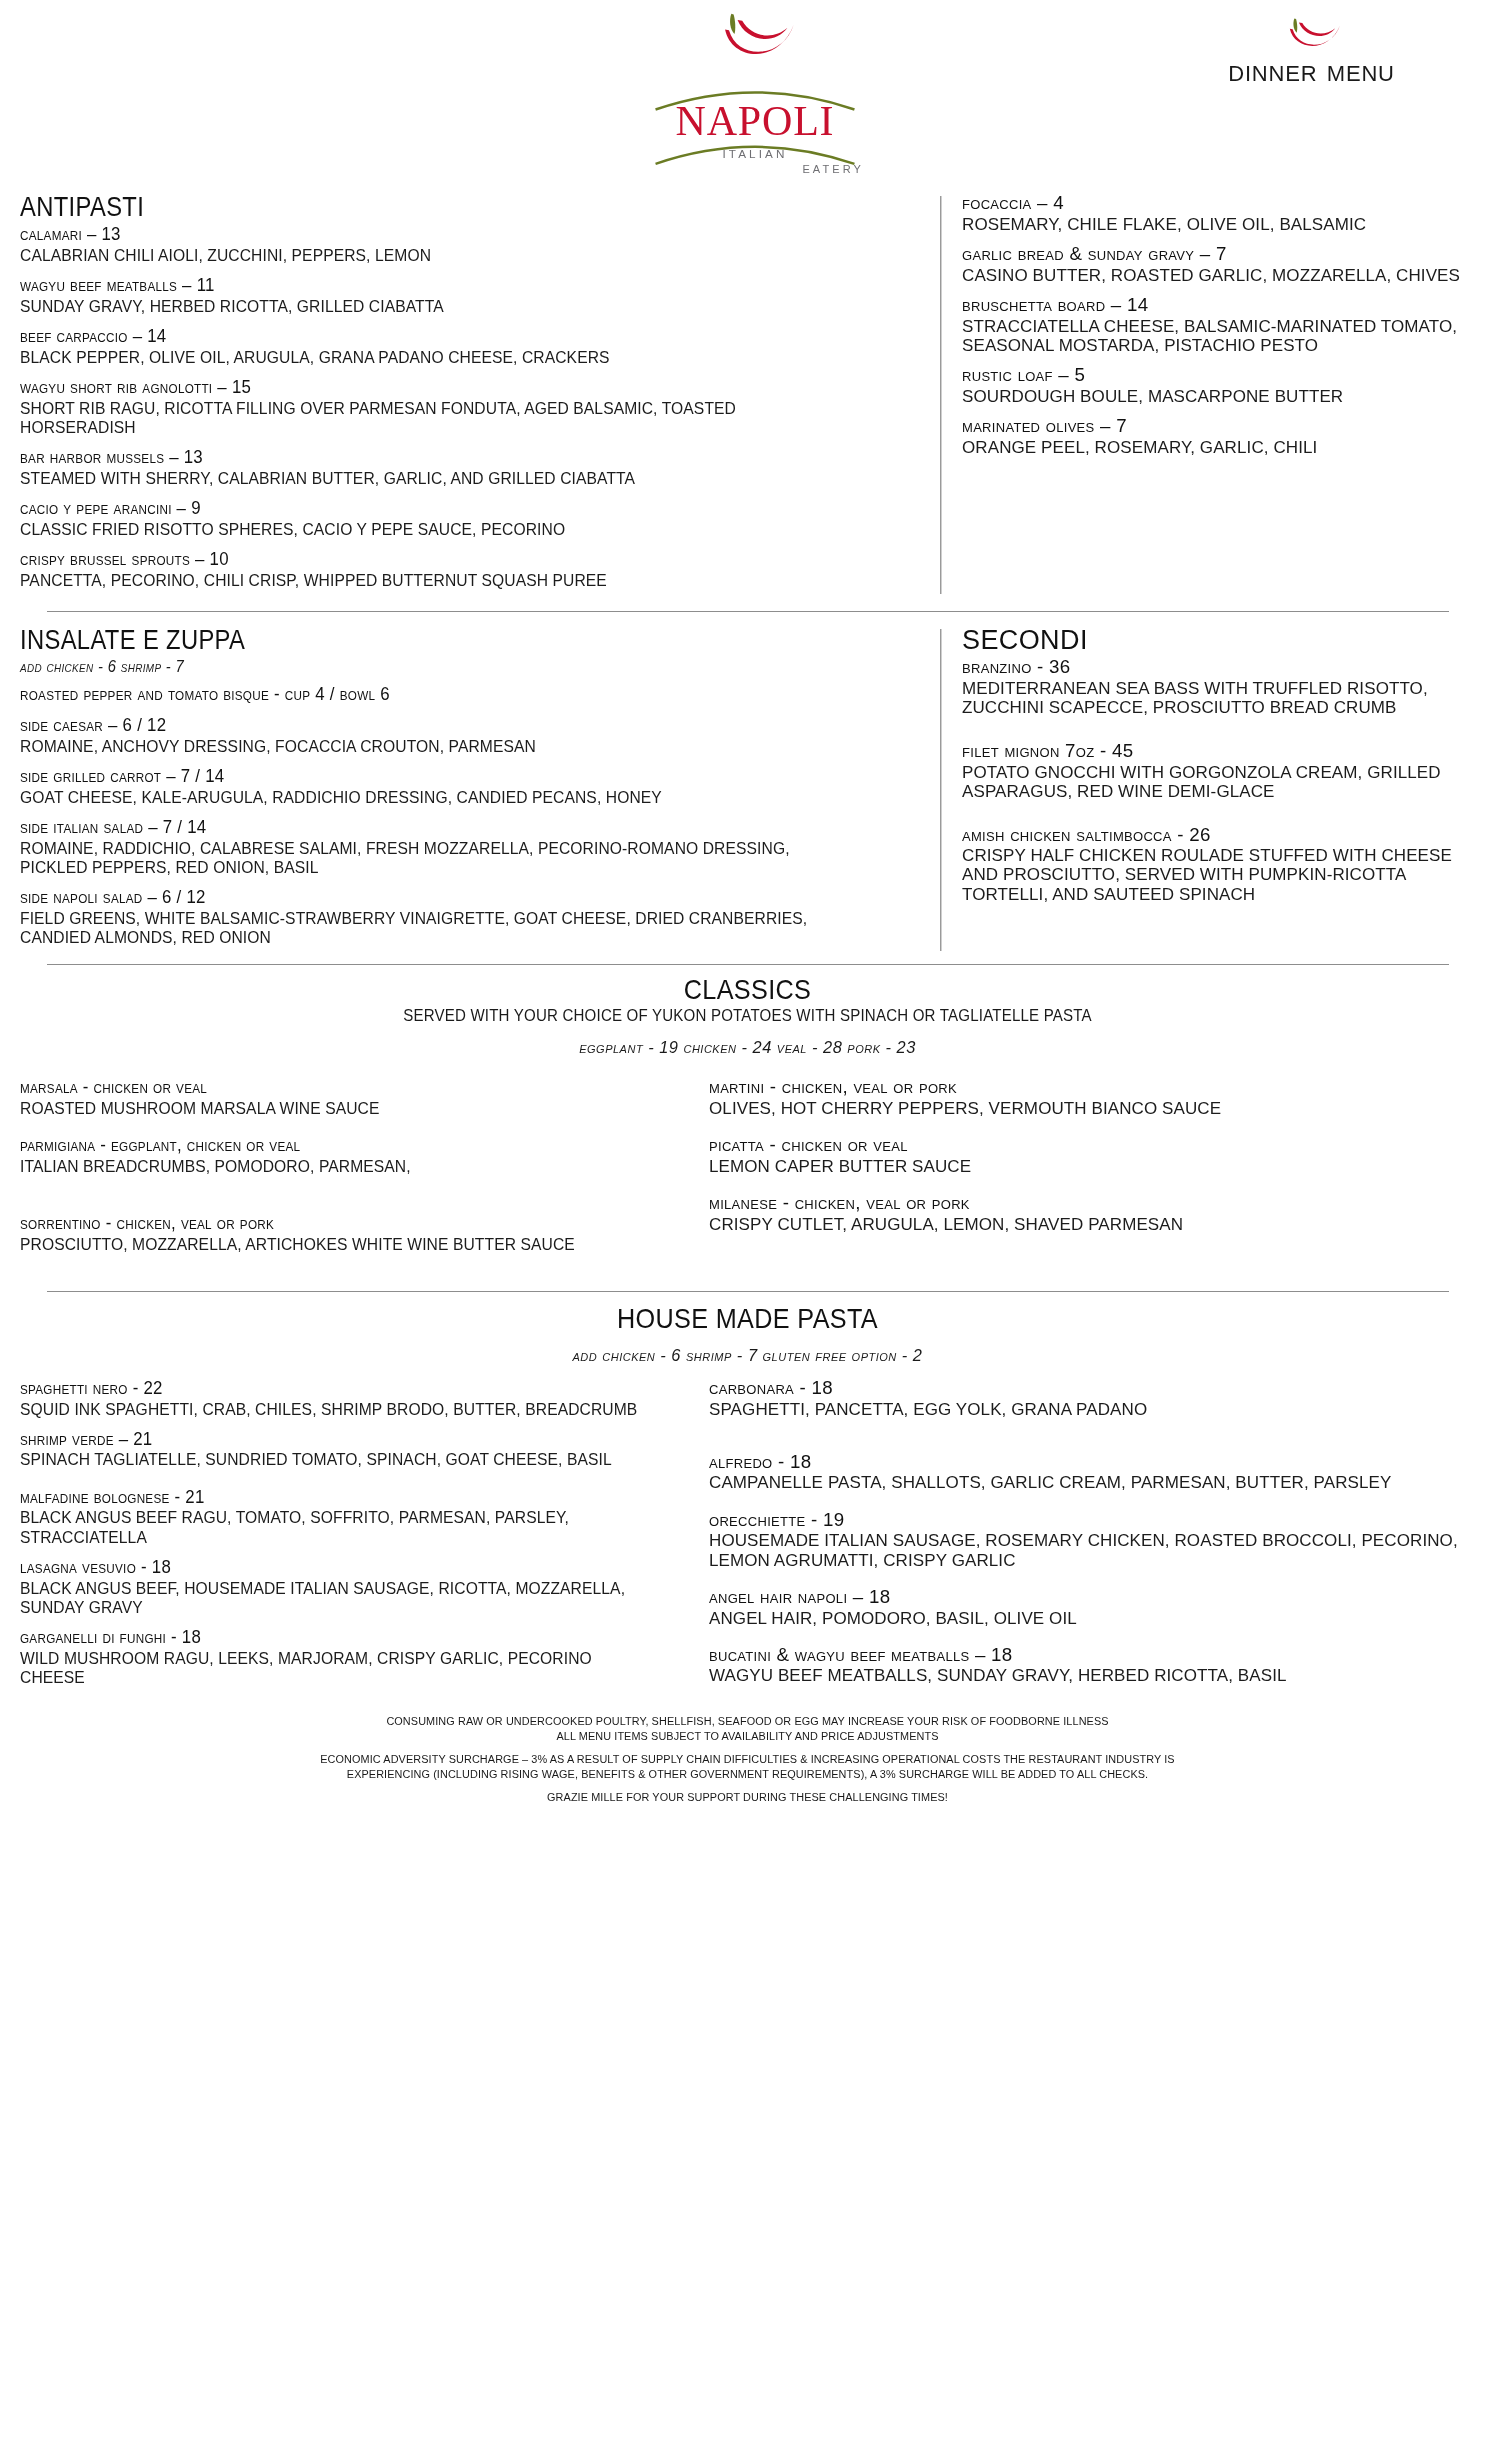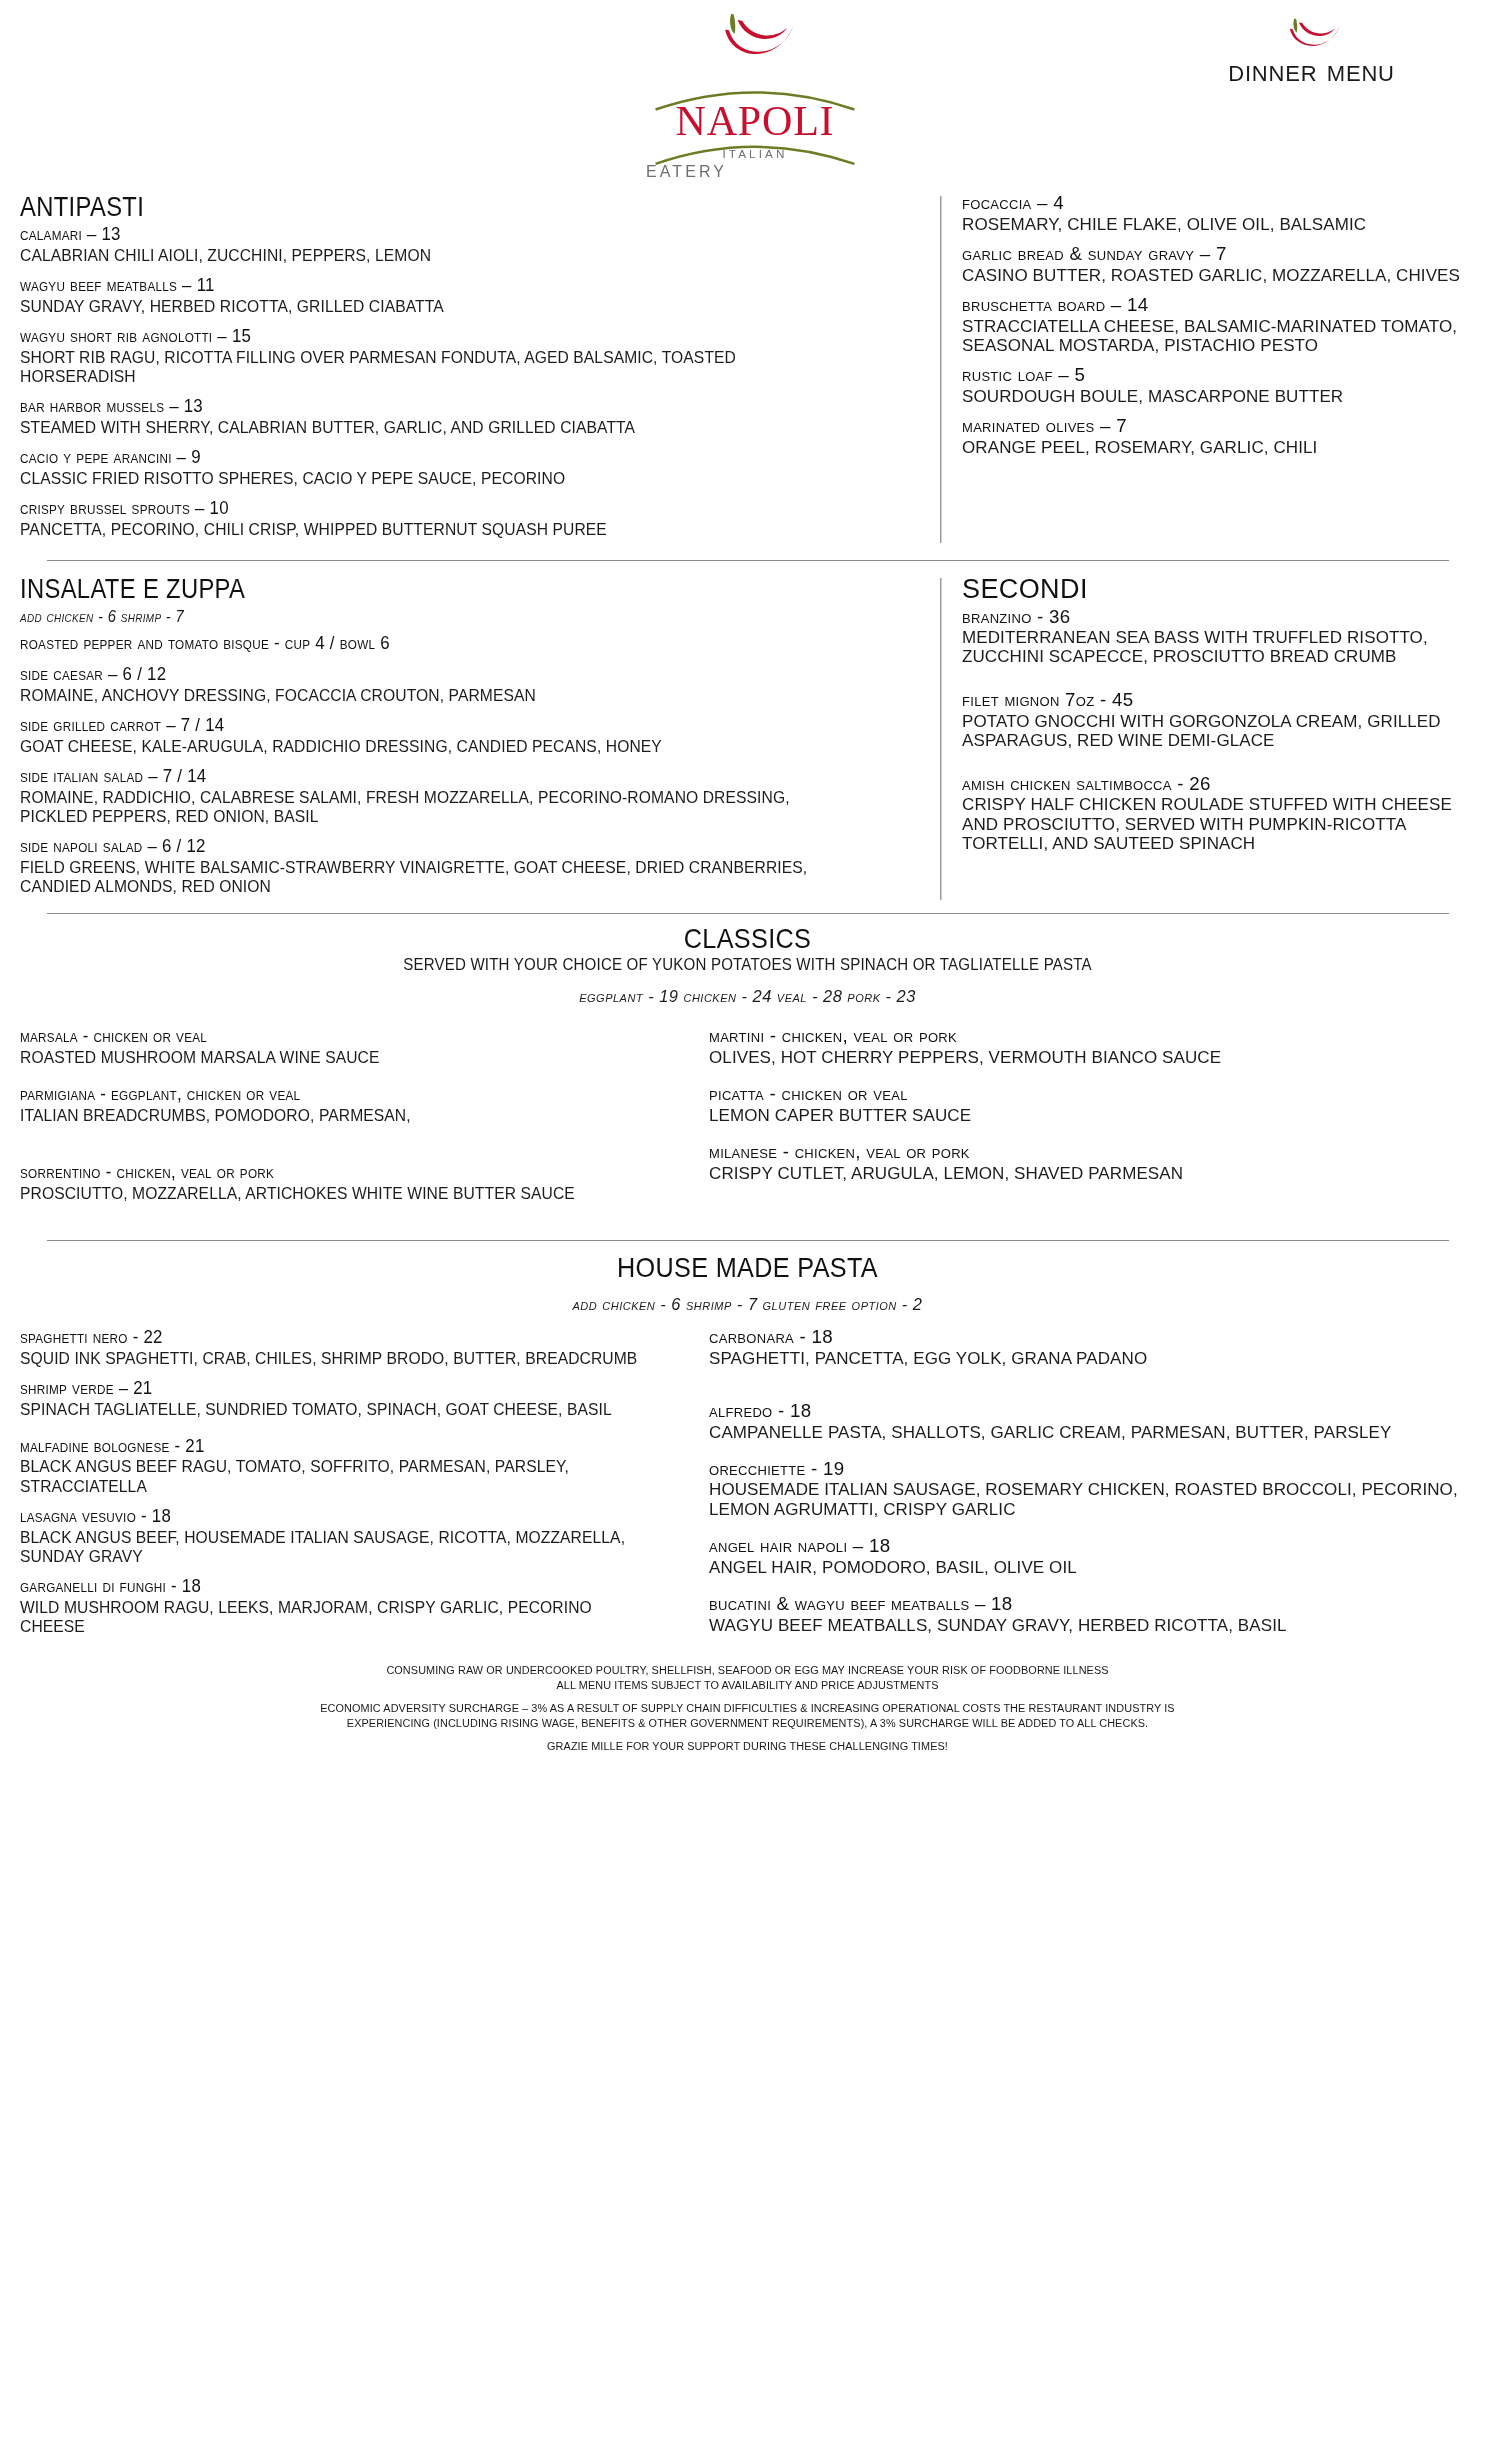--- a/index.html
+++ b/index.html
@@ -52,22 +52,22 @@
     width: 218px;
     text-align: center;
     font-size: 11.7px;
     letter-spacing: 3.1px;
     color: #6e6e72;
   }
   .logo-sub2 {
     position: absolute;
     left: 0; top: 83px;
     width: 218px;
-    text-align: left;
-    font-size: 16px;
+    text-align: right;
+    font-size: 11px;
     letter-spacing: 3.1px;
     color: #6e6e72;
   }
 
   .menu-title-block {
     position: absolute;
     right: 20px;
     top: 14px;
     text-align: center;
     width: 327px;
@@ -240,20 +240,24 @@
 
       <div class="item">
         <div class="item-name">Calamari – 13</div>
         <div class="item-desc">CALABRIAN CHILI AIOLI, ZUCCHINI, PEPPERS, LEMON</div>
       </div>
       <div class="item">
         <div class="item-name">Wagyu Beef Meatballs – 11</div>
         <div class="item-desc">SUNDAY GRAVY, HERBED RICOTTA, GRILLED CIABATTA</div>
       </div>
       <div class="item">
+        <div class="item-name">Beef Carpaccio – 14</div>
+        <div class="item-desc">BLACK PEPPER, OLIVE OIL, ARUGULA, GRANA PADANO CHEESE, CRACKERS</div>
+      </div>
+      <div class="item">
         <div class="item-name">Wagyu Short Rib Agnolotti – 15</div>
         <div class="item-desc">SHORT RIB RAGU, RICOTTA FILLING OVER PARMESAN FONDUTA, AGED BALSAMIC, TOASTED HORSERADISH</div>
       </div>
       <div class="item">
         <div class="item-name">Bar Harbor Mussels – 13</div>
         <div class="item-desc">STEAMED WITH SHERRY, CALABRIAN BUTTER, GARLIC, AND GRILLED CIABATTA</div>
       </div>
       <div class="item">
         <div class="item-name">Cacio Y Pepe Arancini – 9</div>
         <div class="item-desc">CLASSIC FRIED RISOTTO SPHERES, CACIO Y PEPE SAUCE, PECORINO</div>

